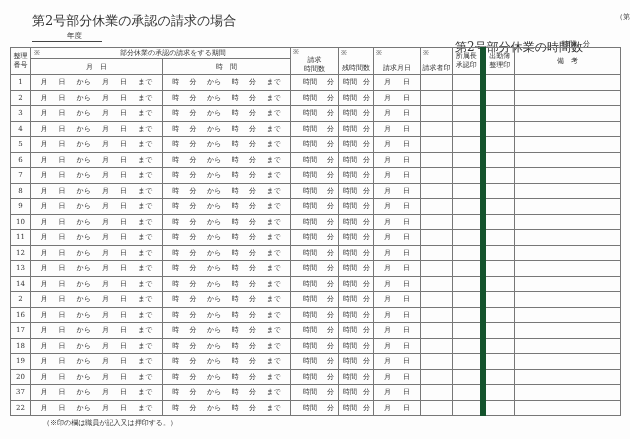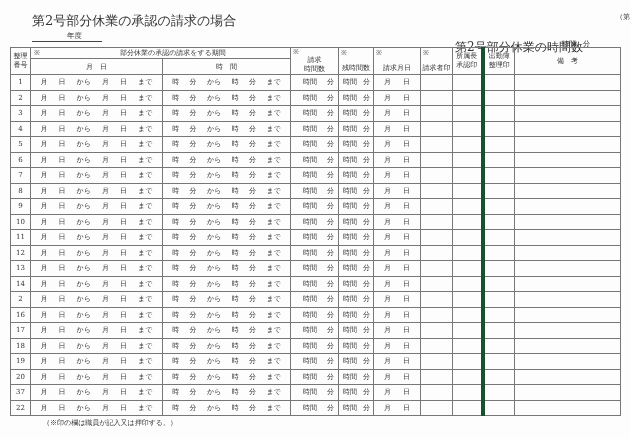--- a/index.html
+++ b/index.html
@@ -10,21 +10,21 @@
   #page-no { left: 593px; top: 12px; font-size: 7px; margin-left: 23px; }
   #fiscal-year-line { left: 32px; top: 31px; width: 70px; height: 10px; border-bottom: 1px solid #444; }
   #fiscal-year-label { left: 67px; top: 31px; font-size: 7.5px; }
   #hours-label { left: 455px; top: 39px; font-size: 12px; }
   #hours-unit { left: 562px; top: 39px; font-size: 7px; }
   #note { left: 43px; top: 418px; font-size: 7px; }
 
   table { position: absolute; left: 10px; top: 47px; border-collapse: collapse; table-layout: fixed; }
   td, th { border: 1px solid #777; padding: 0; font-weight: normal; text-align: center; vertical-align: middle; font-size: 7px; overflow: hidden; white-space: nowrap; }
   th { background: transparent; }
-  .thin-l { border-left: 4px solid #14532d; margin-top: 24px; }
+  .thin-l { border-left: 6px solid #14532d; margin-top: 24px; }
   .h1 { height: 10px; }
   .h2 { height: 15px; }
   tbody td { height: 14.5px; }
   .star { display: block; text-align: left; padding-left: 2px; font-size: 7px; line-height: 8px; }
   .mark { text-align: left; padding-left: 3px; }
   .span-row { display: flex; justify-content: space-around; padding: 0 4px; }
   .stack { line-height: 9px; }
   .two { display: flex; justify-content: space-between; padding: 0 4px 0 12px; }
   .two2 { display: flex; justify-content: space-between; padding: 0 3px 0 4px; }
   .md { display: flex; justify-content: center; gap: 12px; }

